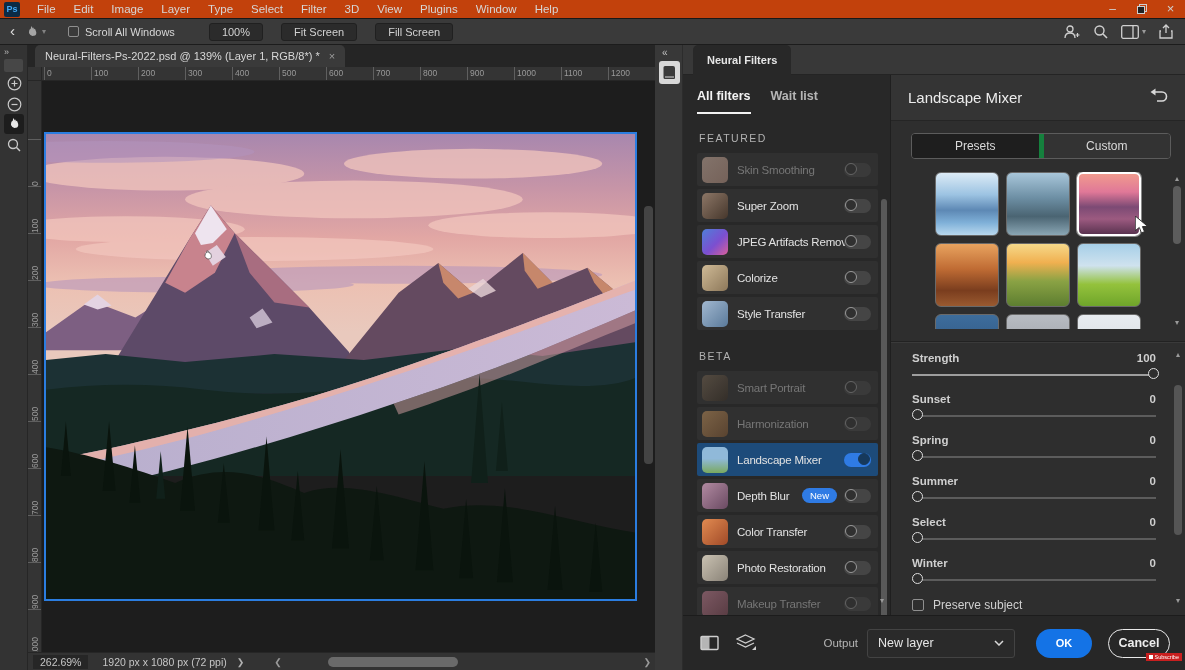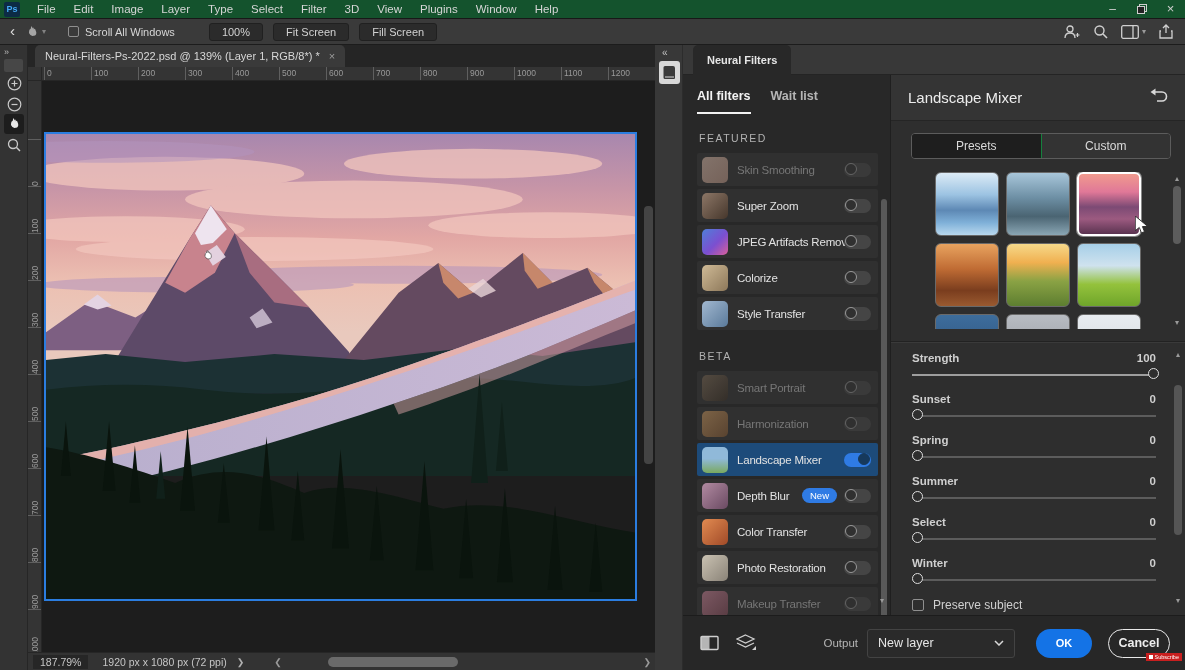--- a/index.html
+++ b/index.html
@@ -1,37 +1,37 @@
 <!DOCTYPE html>
 <html><head>
 <meta charset="utf-8">
 <style>
   html,body{margin:0;padding:0;background:#141414;}
   *{box-sizing:border-box;font-family:"Liberation Sans",sans-serif;}
   .app{position:relative;width:1185px;height:670px;background:#1e1e1e;overflow:hidden;color:#d8d8d8;}
 
   
-  .menubar{position:absolute;left:0;top:0;width:1185px;height:19px;background:#14532d;display:flex;align-items:center;border-bottom:1px solid #181818;}
+  .menubar{position:absolute;left:0;top:0;width:1185px;height:19px;background:#c2410c;display:flex;align-items:center;border-bottom:1px solid #181818;}
   .pslogo{width:16px;height:15px;margin:0 8px 0 4px;background:#0c2b45;color:#43a9f5;font-size:9px;font-weight:bold;display:flex;align-items:center;justify-content:center;border-radius:2px;}
   .mitem{font-size:11.5px;color:#d6d6d6;padding:0 9px;line-height:19px;}
   .winctl{margin-left:auto;display:flex;align-items:center;}
   .winctl span{width:29px;text-align:center;color:#cfcfcf;font-size:12px;line-height:19px;}
   .wc-min::after{content:"–";}
   .wc-restore{display:flex;align-items:center;justify-content:center;}
   .wc-close::after{content:"×";font-size:13px;}
 
   
   .optionsbar{position:absolute;left:0;top:19px;width:1185px;height:26px;background:#3a3a3a;display:flex;align-items:center;border-bottom:1px solid #1c1c1c;}
   .back{font-size:15px;color:#e0e0e0;padding:0 10px 2px 10px;}
   .ob-hand{display:flex;align-items:center;gap:3px;color:#c9c9c9;padding-right:10px;opacity:.75;}
   .chev{font-size:8px;color:#9a9a9a;}
   .ob-check{display:flex;align-items:center;gap:6px;margin-left:12px;}
   .cbox{width:11px;height:11px;border:1px solid #8f8f8f;border-radius:2px;background:transparent;}
   .ob-check label{font-size:11px;color:#d6d6d6;}
-  .obtn{height:18px;padding:0 12px;margin-left:10px;background:#2b2b2b;border:1px solid #202020;border-radius:3px;color:#d2d2d2;font-size:11px;display:flex;align-items:center;}
+  .obtn{height:18px;padding:0 12px;margin-left:18px;background:#2b2b2b;border:1px solid #202020;border-radius:3px;color:#d2d2d2;font-size:11px;display:flex;align-items:center;}
   .obtn.first{margin-left:34px;}
   .ob-right{margin-left:auto;display:flex;align-items:center;gap:13px;padding-right:12px;color:#d0d0d0;}
   .ob-right svg{display:block;}
 
   
   .toolstrip{position:absolute;left:0;top:45px;width:28px;height:625px;background:#333333;border-right:1px solid #262626;}
   .ts-expand{position:absolute;left:4px;top:2px;font-size:9px;color:#b9b9b9;letter-spacing:-1px;}
   .ts-handle{position:absolute;left:4px;top:14px;width:19px;height:13px;background:#474747;border-radius:2px;}
   .tool{position:absolute;left:4px;width:20px;height:20px;display:flex;align-items:center;justify-content:center;color:#c9c9c9;}
   .tool.sel{background:#1d1d1d;border-radius:3px;color:#e8e8e8;}
@@ -92,21 +92,21 @@
   .frow.disabled .ftoggle{opacity:.5;}
   .flscroll{position:absolute;right:2px;top:46px;bottom:26px;width:8px;}
   .flscroll .thumb{position:absolute;left:1px;right:1px;top:78px;height:440px;background:#585858;border-radius:4px;}
   .flscroll .dn{position:absolute;bottom:-16px;left:0;font-size:8px;color:#9a9a9a;}
 
   .rightcol{position:absolute;left:207px;top:0;right:0;height:100%;background:#2e2e2e;border-left:1px solid #1f1f1f;}
   .rtitle{height:46px;display:flex;align-items:center;padding:0 17px;background:#343434;border-bottom:1px solid #252525;}
   .rtitle .t{flex:1;font-size:15px;color:#ececec;}
   .segmented{display:flex;height:26px;margin:12px 14px 0 20px;border:1px solid #5c5c5c;border-radius:4px;overflow:hidden;}
   .seg{flex:1;display:flex;align-items:center;justify-content:center;font-size:12px;color:#dadada;background:#333333;}
-  .seg.active{background:#1e1e1e;border-right:1px solid #15803d;}
+  .seg.active{background:#1e1e1e;border-right:5px solid #15803d;}
   .thumbswrap{position:relative;margin-top:13px;height:157px;overflow:hidden;}
   .pgrid{margin-left:44px;width:210px;display:grid;grid-template-columns:repeat(3,64px);gap:7px;}
   .pthumb{width:64px;height:64px;border-radius:6px;border:1px solid #6a6a6a;}
   .pthumb.selected{border:2px solid #ffffff;box-shadow:0 0 0 1px #888;}
   .pscroll{position:absolute;right:3px;top:2px;bottom:2px;width:10px;display:flex;flex-direction:column;align-items:center;font-size:8px;color:#9a9a9a;}
   .pscroll .trk{flex:1;width:8px;position:relative;}
   .pscroll .thumb{position:absolute;left:0;right:0;top:3px;height:58px;background:#5c5c5c;border-radius:4px;}
   .rdivider{height:1px;background:#222222;margin-top:12px;box-shadow:0 1px 0 #3a3a3a;}
   .sliders{padding-top:6px;}
   .slider{margin:0 29px 0 21px;height:41px;font-weight:bold;}
@@ -379,21 +379,21 @@
           <g fill="#10201a">
             <polygon points="445,352 428,352 436.5,242"></polygon>
               <polygon points="465,340 453,340 459,270"></polygon>
             <polygon points="120,368 111,368 115.5,320"></polygon>
           </g>
         </svg>
       </div>
       <div class="vscroll"></div>
     </div>
     <div class="statusrow">
-      <span class="zoomfield">187.79%</span>
+      <span class="zoomfield">262.69%</span>
       <span class="statusinfo">1920 px x 1080 px (72 ppi)</span>
       <span class="st-arrow">❯</span>
       <span class="hs-left">❮</span>
       <span class="hs-track">
           <span class="hs-thumb"></span>
         </span>
       <span class="hs-right">❯</span>
     </div>
   </div>
 

